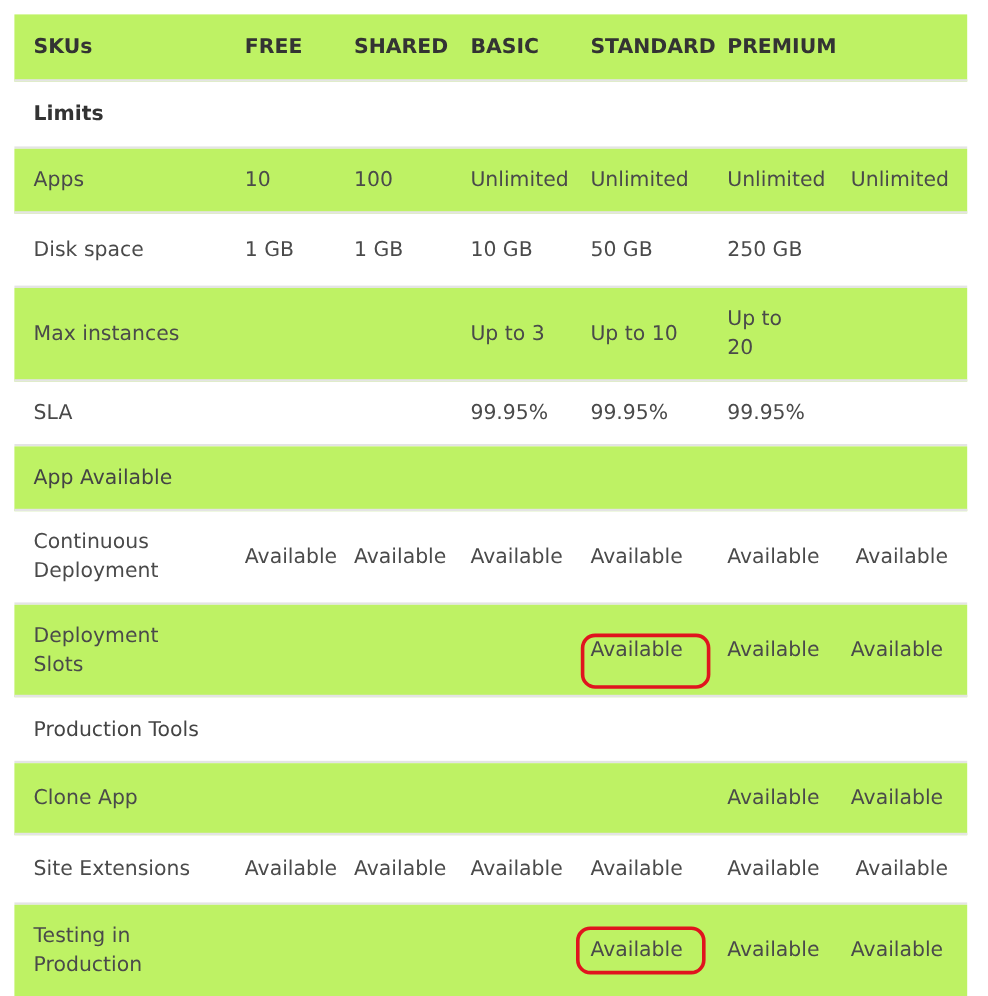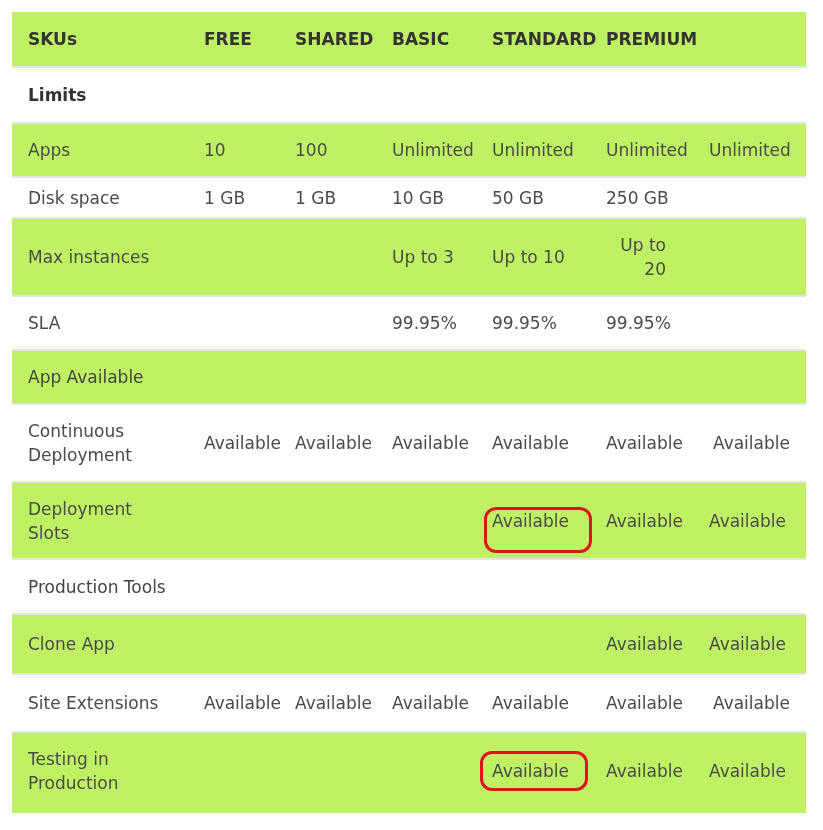--- a/index.html
+++ b/index.html
@@ -14,21 +14,21 @@
     .hdr .cell { font-weight:bold; color:#333; font-size:17px; }
     .hdr .cell.iso { font-size:18px; padding-top:6px; }
     .sup { position:relative; top:-12px; font-size:14px; font-weight:bold; margin-left:1px; }
     .section .cell { color:#444; }
     .section.bold .cell { font-weight:bold; color:#333; }
     .c0 { left:16px; width:168px; }
     .c1 { left:192px; }
     .c2 { left:283px; }
     .c3 { left:380px; }
     .c4 { left:480px; }
-    .c5 { left:594px; width:80px;text-align:right; }
+    .c5 { left:594px; width:80px; }
     .c6 { left:697px; }
     .highlight { position:absolute; border:3px solid #e0141e; border-radius:12px; box-sizing:border-box; pointer-events:none; }
   </style>
 </head>
 <body>
 
 <div class="tbl">
   <div class="row gray hdr" style="height:56px">
     <div class="cell c0">SKUs</div>
     <div class="cell c1">FREE</div>
@@ -45,21 +45,21 @@
   <div class="row gray" style="height:54px">
     <div class="cell c0">Apps</div>
     <div class="cell c1">10</div>
     <div class="cell c2">100</div>
     <div class="cell c3">Unlimited</div>
     <div class="cell c4">Unlimited</div>
     <div class="cell c5">Unlimited</div>
     <div class="cell c6">Unlimited</div>
   </div>
 
-  <div class="row" style="height:41px">
+  <div class="row" style="height:62px">
     <div class="cell c0">Disk space</div>
     <div class="cell c1">1 GB</div>
     <div class="cell c2">1 GB</div>
     <div class="cell c3">10 GB</div>
     <div class="cell c4">50 GB</div>
     <div class="cell c5">250 GB</div>
     <div class="cell c6"></div>
   </div>
 
   <div class="row gray" style="height:78px">

